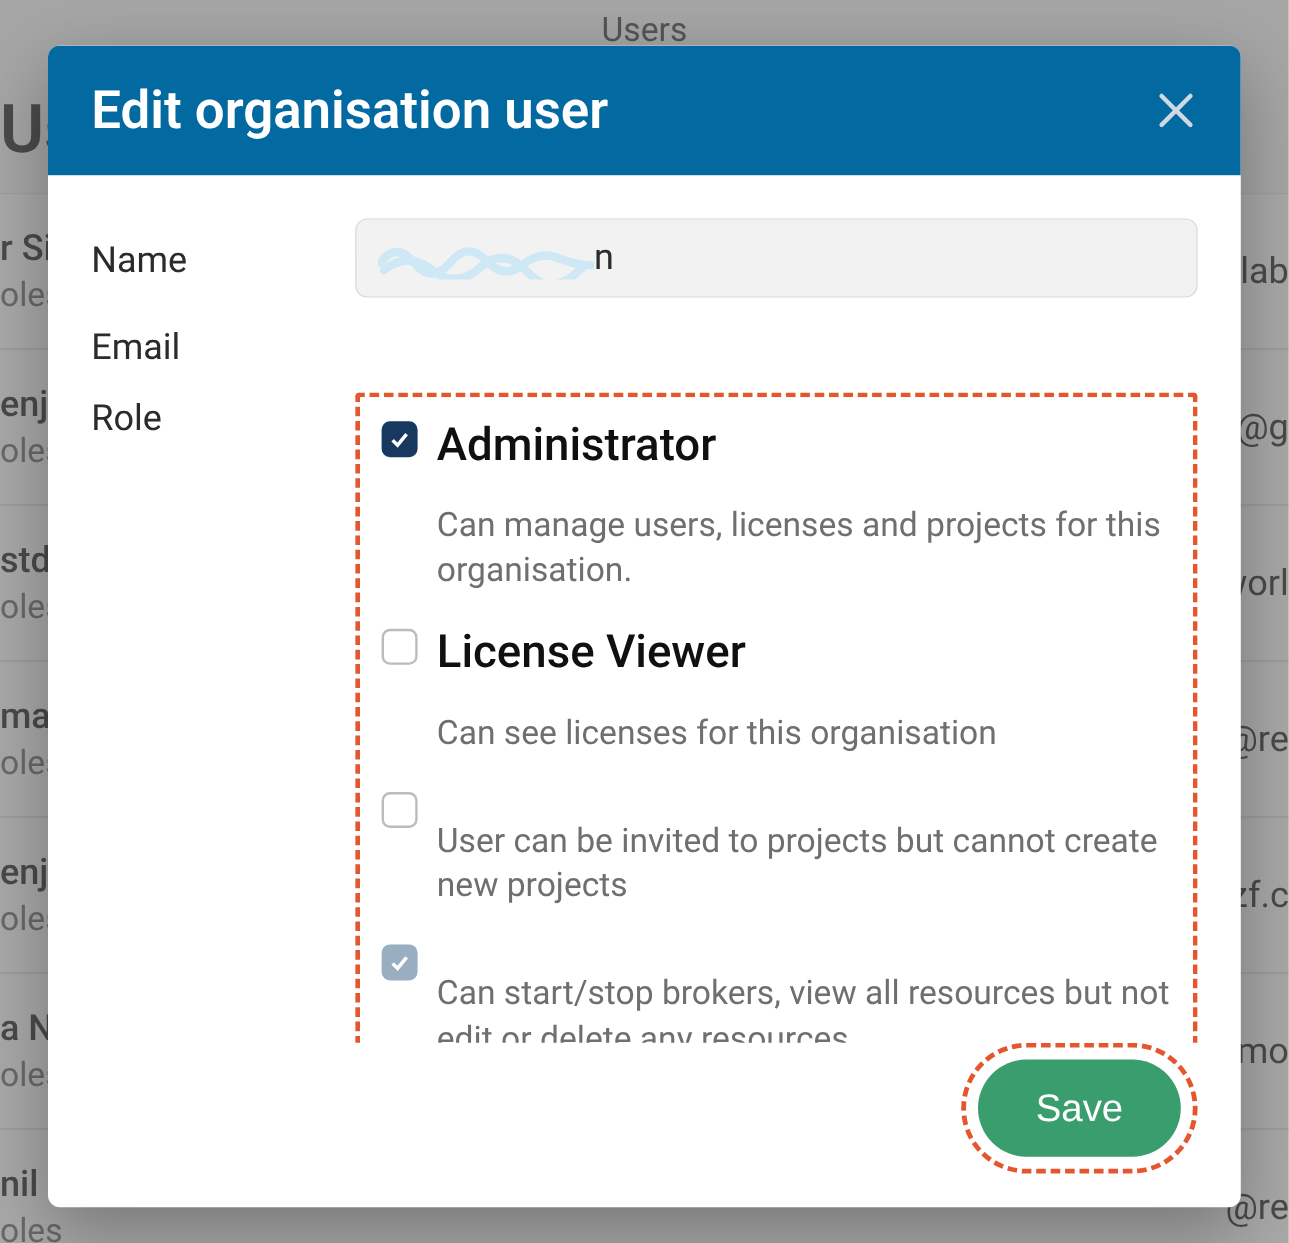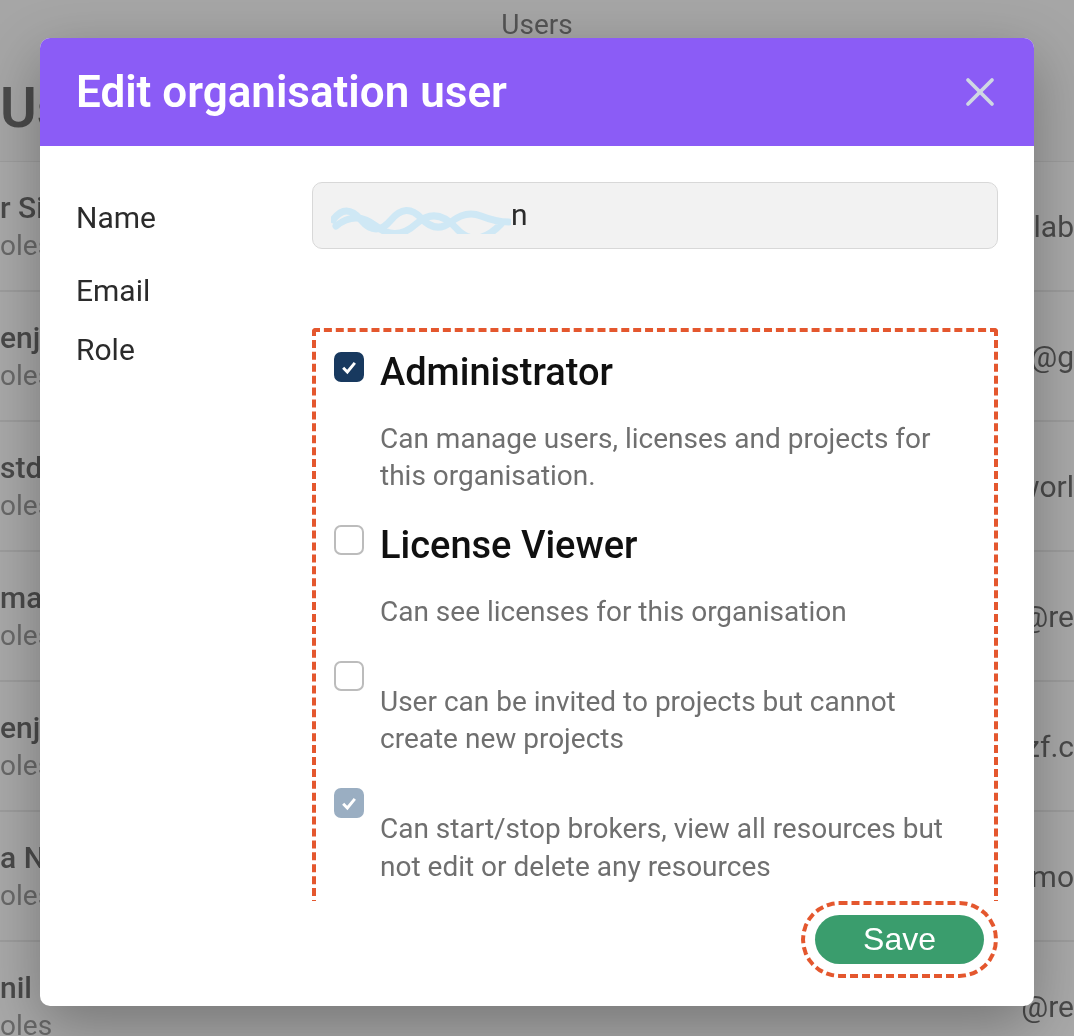--- a/index.html
+++ b/index.html
@@ -58,21 +58,21 @@
     width: 994px;
     height: 968px;
     background: #fff;
     border-radius: 10px;
     box-shadow: 0 20px 60px rgba(0,0,0,0.3);
     display: flex;
     flex-direction: column;
     overflow: hidden;
   }
   .modal-header {
-    background: #8b5cf6;
+    background: #0369a1;
     color: #fff;
     display: flex;
     align-items: center;
     justify-content: space-between;
     padding: 28px 36px;
   }
   .modal-title {
     font-size: 44px;
     font-weight: 600;
   }
@@ -88,21 +88,21 @@
     padding: 36px 36px 0 36px;
     display: flex;
     flex-direction: column;
     gap: 20px;
     overflow: hidden;
   }
 
   .form-row {
     display: flex;
     align-items: center;
-    gap: 36px;
+    gap: 20px;
   }
   .form-row.top { align-items: flex-start; }
   .form-label {
     width: 200px;
     font-size: 30px;
     color: #2b2b2b;
     padding-top: 4px;
   }
   .form-field { flex: 1; }
   .text-input {
@@ -183,21 +183,21 @@
     border-radius: 999px;
     pointer-events: none;
   }
   .save-btn {
     background: #3a9d6d;
     color: #fff;
     border: none;
     border-radius: 999px;
     font-size: 32px;
     font-weight: 500;
-    padding: 6px 48px;
+    padding: 22px 48px;
     cursor: pointer;
   }
 
   
   .redact {
     display: inline-block;
     position: relative;
     vertical-align: middle;
   }
   .redact svg { display: block; }

